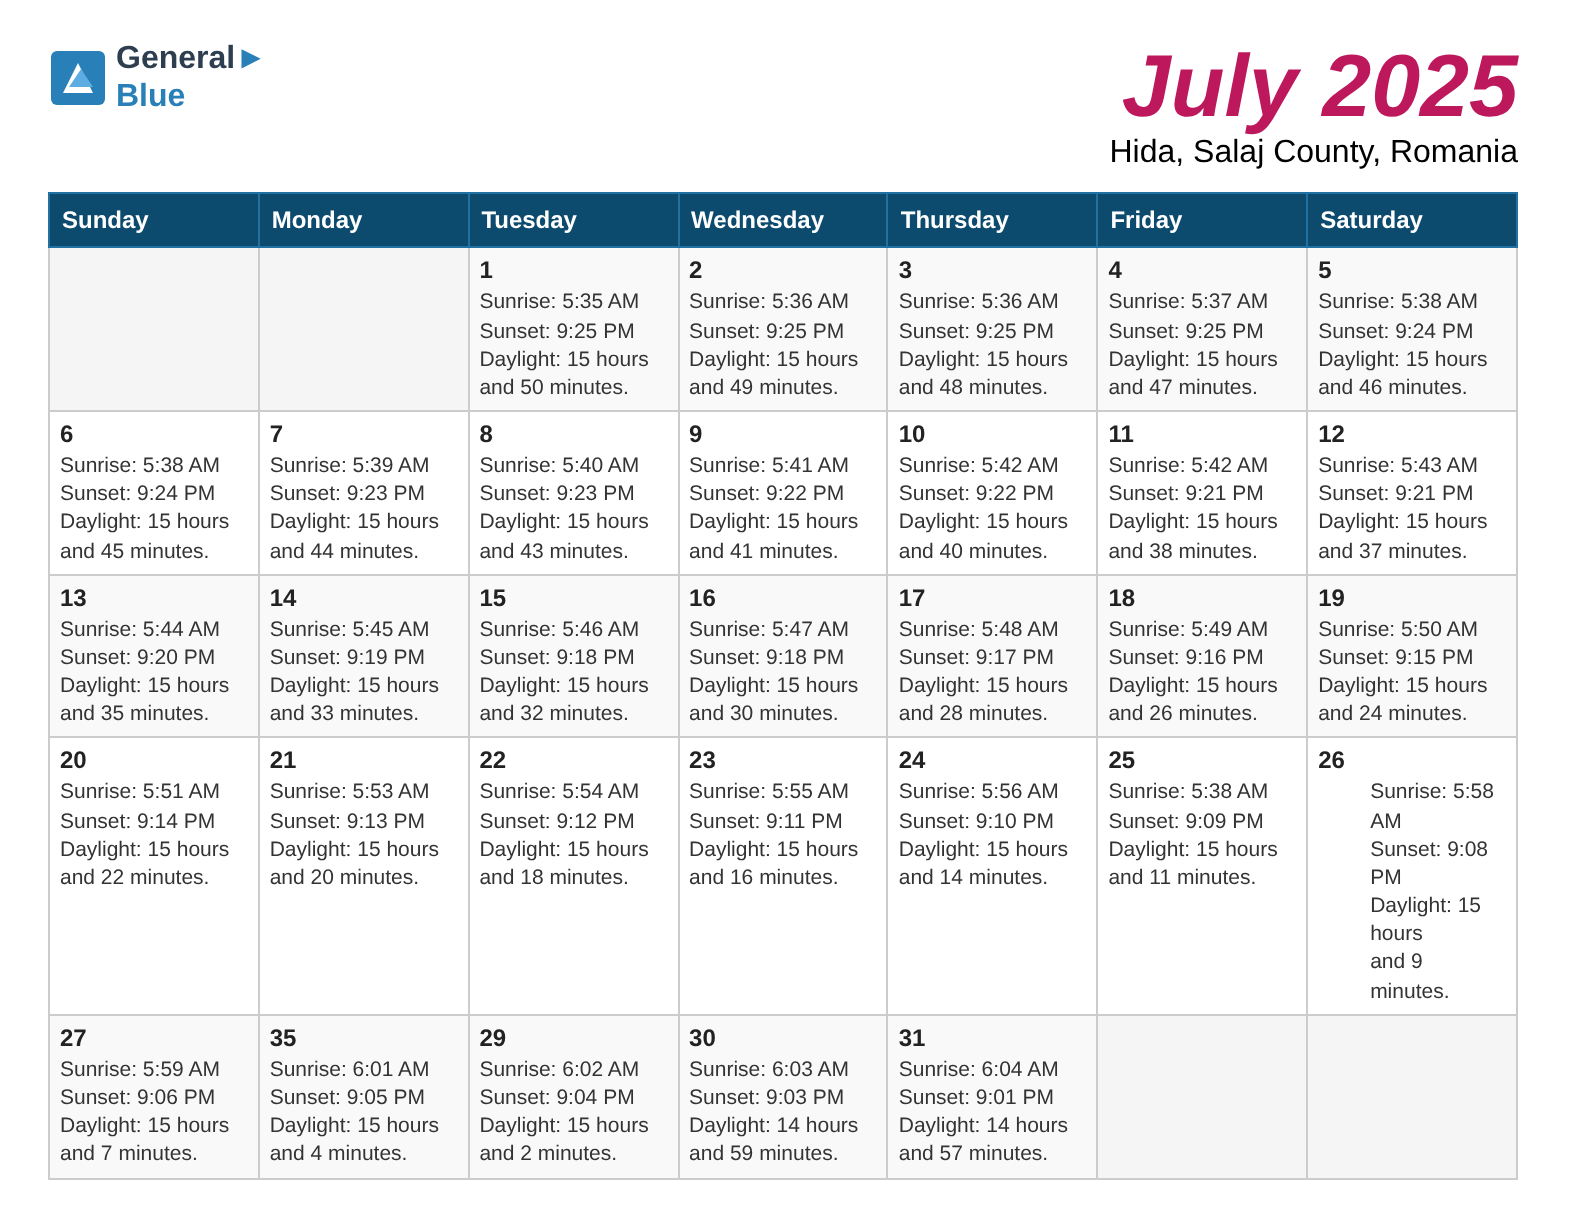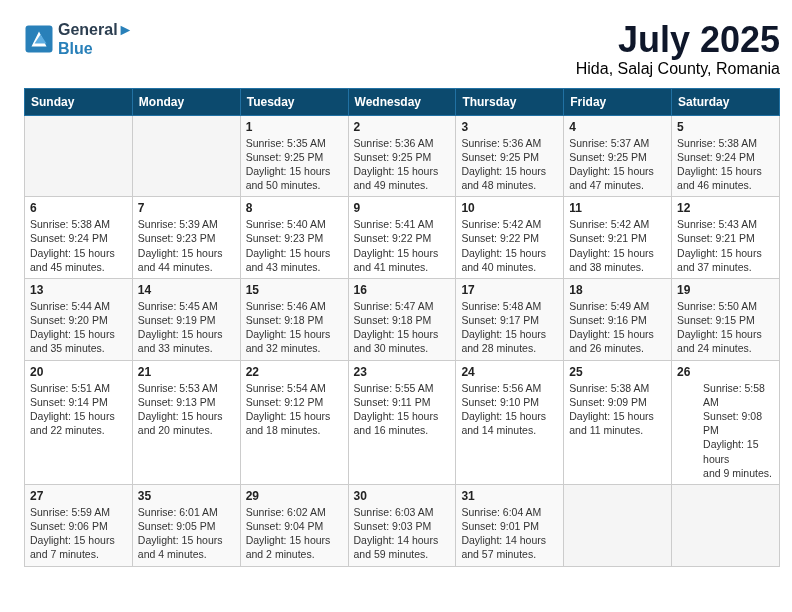--- a/index.html
+++ b/index.html
@@ -4,21 +4,21 @@
   <style>
     * { box-sizing: border-box; margin: 0; padding: 0; }
     body {
       font-family: Arial, sans-serif;
       background: #fff;
       width: 792px;
       min-height: 612px;
     }
     .page {
       width: 792px;
-      padding: 20px 12px 20px 24px;
+      padding: 20px 33px 20px 24px;
     }
     .header {
       display: flex;
       justify-content: space-between;
       align-items: flex-start;
       margin-bottom: 10px;
     }
     .logo {
       display: flex;
       align-items: center;
@@ -26,24 +26,25 @@
     }
     .logo-icon {
       width: 30px;
       height: 30px;
       margin-right: 4px;
     }
     .title-block {
       text-align: right;
     }
     .main-title {
-      font-size: 36px;
+      font-size: 44px;
       font-weight: bold;
-      color: #0f172a;
+      color: #be185d;
       line-height: 1.1;
+      font-style: italic;
     }
     .sub-title {
       font-size: 16px;
       color: #000000;
       font-weight: normal;
     }
     table {
       width: 100%;
       border-collapse: collapse;
       font-size: 11px;

